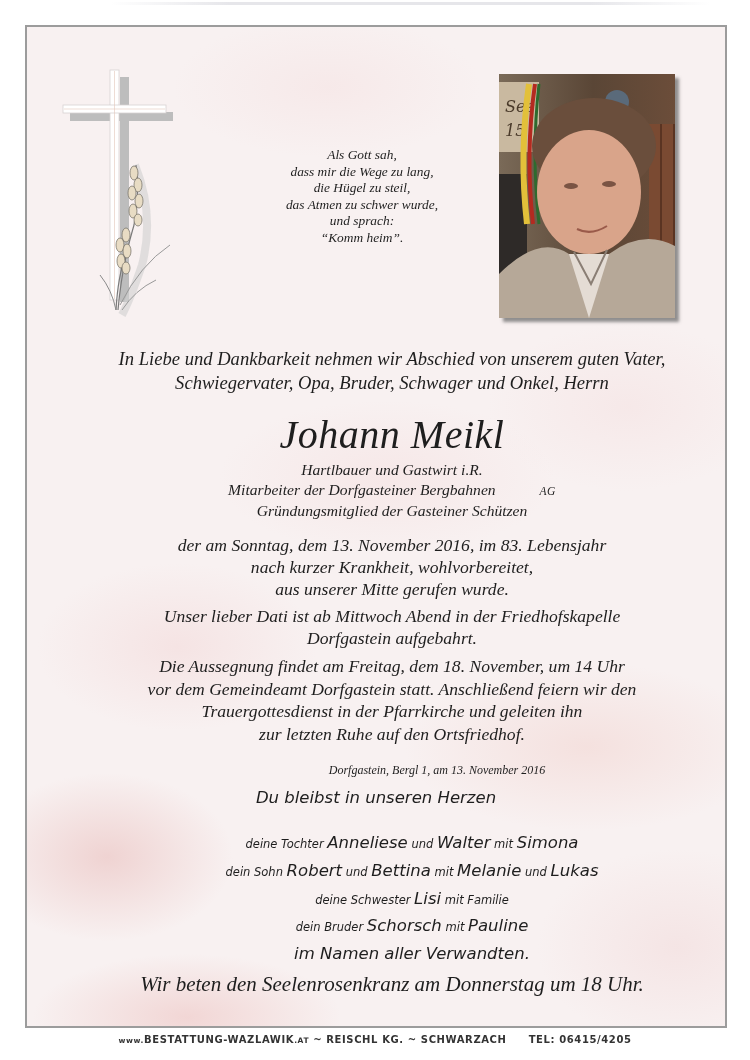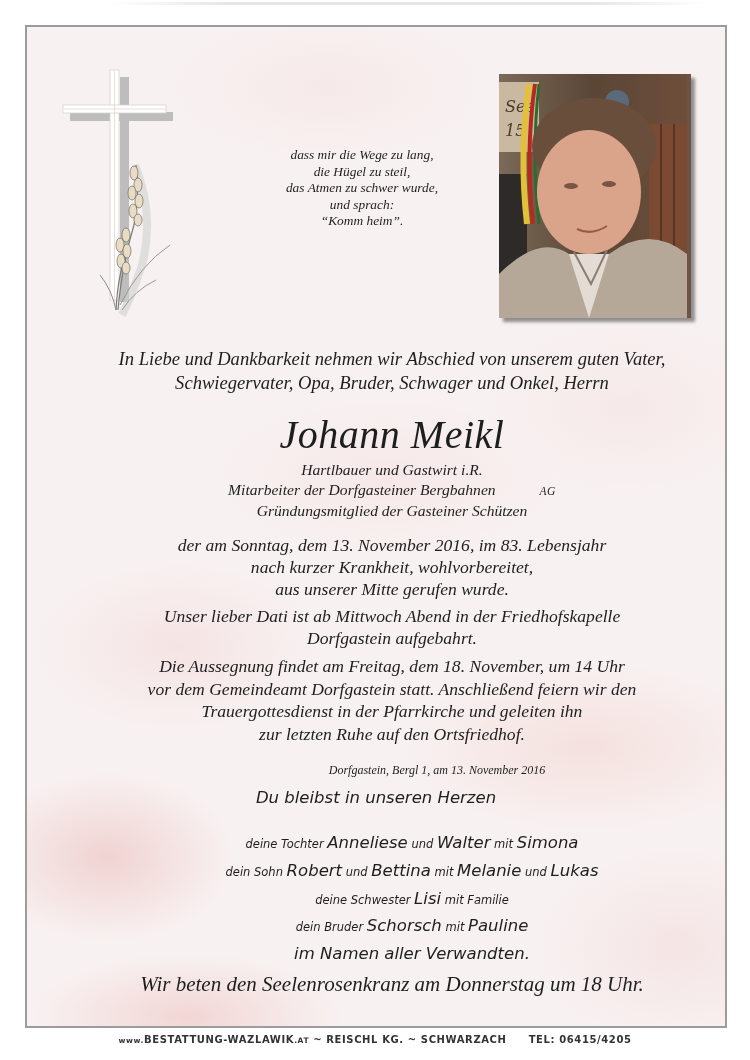--- a/index.html
+++ b/index.html
@@ -31,21 +31,21 @@
   
   .cross { position: absolute; left: 60px; top: 65px; width: 130px; height: 255px; }
   
   .poem {
     position: absolute; left: 222px; top: 147px; width: 280px;
     text-align: center; font-style: italic; font-size: 13.4px; line-height: 16.5px;
   }
   .poem div { white-space: nowrap; }
   
   .photo {
-    position: absolute; left: 499px; top: 74px; width: 192px; height: 244px;
+    position: absolute; left: 499px; top: 74px; width: 176px; height: 244px;
     box-shadow: 4px 4px 3px rgba(110,110,110,0.75);
     overflow: hidden;
     background: #6b5446;
   }
   .block { position: absolute; left: 26px; width: 732px; text-align: center; font-style: italic; }
   .intro { top: 347px; font-size: 18.6px; line-height: 24px; }
   .name { top: 412px; font-size: 40px; line-height: 46px; letter-spacing: 0.5px; }
   .titles { top: 460px; font-size: 15.6px; line-height: 20px; }
   .titles .sc { font-size: 11.5px; letter-spacing: 0.5px; margin-left: 40px; }
   .p1 { top: 534px; font-size: 17.6px; line-height: 22px; }
@@ -110,20 +110,21 @@
       <ellipse cx="66" cy="170" rx="4" ry="7"></ellipse>
       <ellipse cx="60" cy="180" rx="4" ry="7"></ellipse>
       <ellipse cx="67" cy="186" rx="4" ry="7"></ellipse>
       <ellipse cx="61" cy="196" rx="4" ry="7"></ellipse>
       <ellipse cx="66" cy="203" rx="4" ry="6"></ellipse>
     </g>
   </svg>
 </div>
 
 <div class="poem">
+  <div>Als Gott sah,</div>
   <div>dass mir die Wege zu lang,</div>
   <div>die Hügel zu steil,</div>
   <div>das Atmen zu schwer wurde,</div>
   <div>und sprach:</div>
   <div>“Komm heim”.</div>
 </div>
 
 <div class="photo" title="Portrait of Johann Meikl">
   <svg width="188" height="244" viewBox="0 0 188 244">
     <defs>

